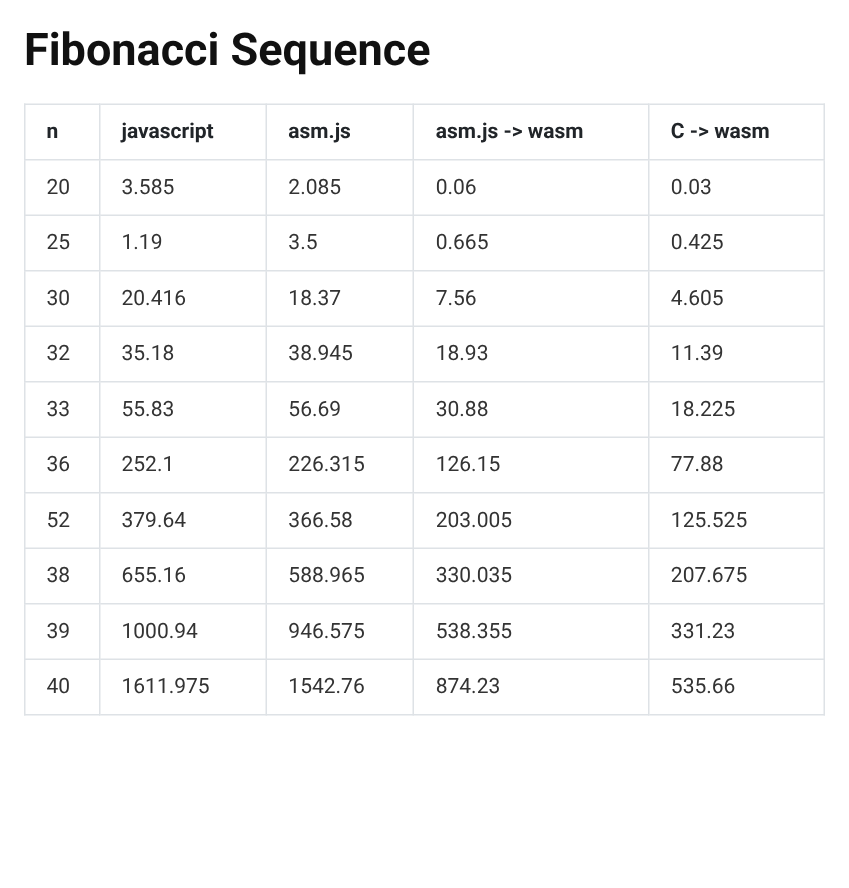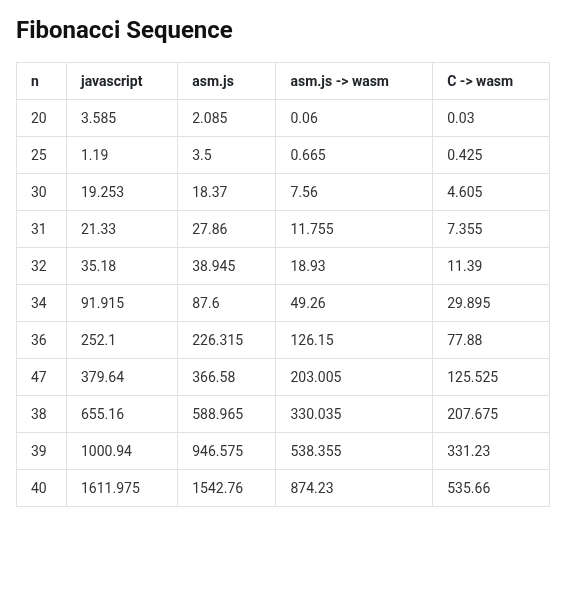--- a/index.html
+++ b/index.html
@@ -7,21 +7,21 @@
     }
     body {
       font-family: -apple-system, BlinkMacSystemFont, "Segoe UI", Roboto, Helvetica, Arial, sans-serif;
       margin: 0;
       padding: 16px;
       background: #ffffff;
       color: #212529;
       width: 566px;
     }
     h1 {
-      font-size: 24px;
+      font-size: 30px;
       font-weight: 700;
       margin: 0 0 18px 0;
       color: #111;
     }
     table {
       border-collapse: collapse;
       width: 100%;
       font-size: 14px;
     }
     th, td {
@@ -67,55 +67,48 @@
       </tr>
       <tr>
         <td>25</td>
         <td>1.19</td>
         <td>3.5</td>
         <td>0.665</td>
         <td>0.425</td>
       </tr>
       <tr>
         <td>30</td>
-        <td>19.253</td>
+        <td>20.416</td>
         <td>18.37</td>
         <td>7.56</td>
         <td>4.605</td>
-      </tr>
-      <tr>
-        <td>31</td>
-        <td>21.33</td>
-        <td>27.86</td>
-        <td>11.755</td>
-        <td>7.355</td>
       </tr>
       <tr>
         <td>32</td>
         <td>35.18</td>
         <td>38.945</td>
         <td>18.93</td>
         <td>11.39</td>
       </tr>
       <tr>
-        <td>34</td>
-        <td>91.915</td>
-        <td>87.6</td>
-        <td>49.26</td>
-        <td>29.895</td>
+        <td>33</td>
+        <td>55.83</td>
+        <td>56.69</td>
+        <td>30.88</td>
+        <td>18.225</td>
       </tr>
       <tr>
         <td>36</td>
         <td>252.1</td>
         <td>226.315</td>
         <td>126.15</td>
         <td>77.88</td>
       </tr>
       <tr>
-        <td>47</td>
+        <td>52</td>
         <td>379.64</td>
         <td>366.58</td>
         <td>203.005</td>
         <td>125.525</td>
       </tr>
       <tr>
         <td>38</td>
         <td>655.16</td>
         <td>588.965</td>
         <td>330.035</td>

